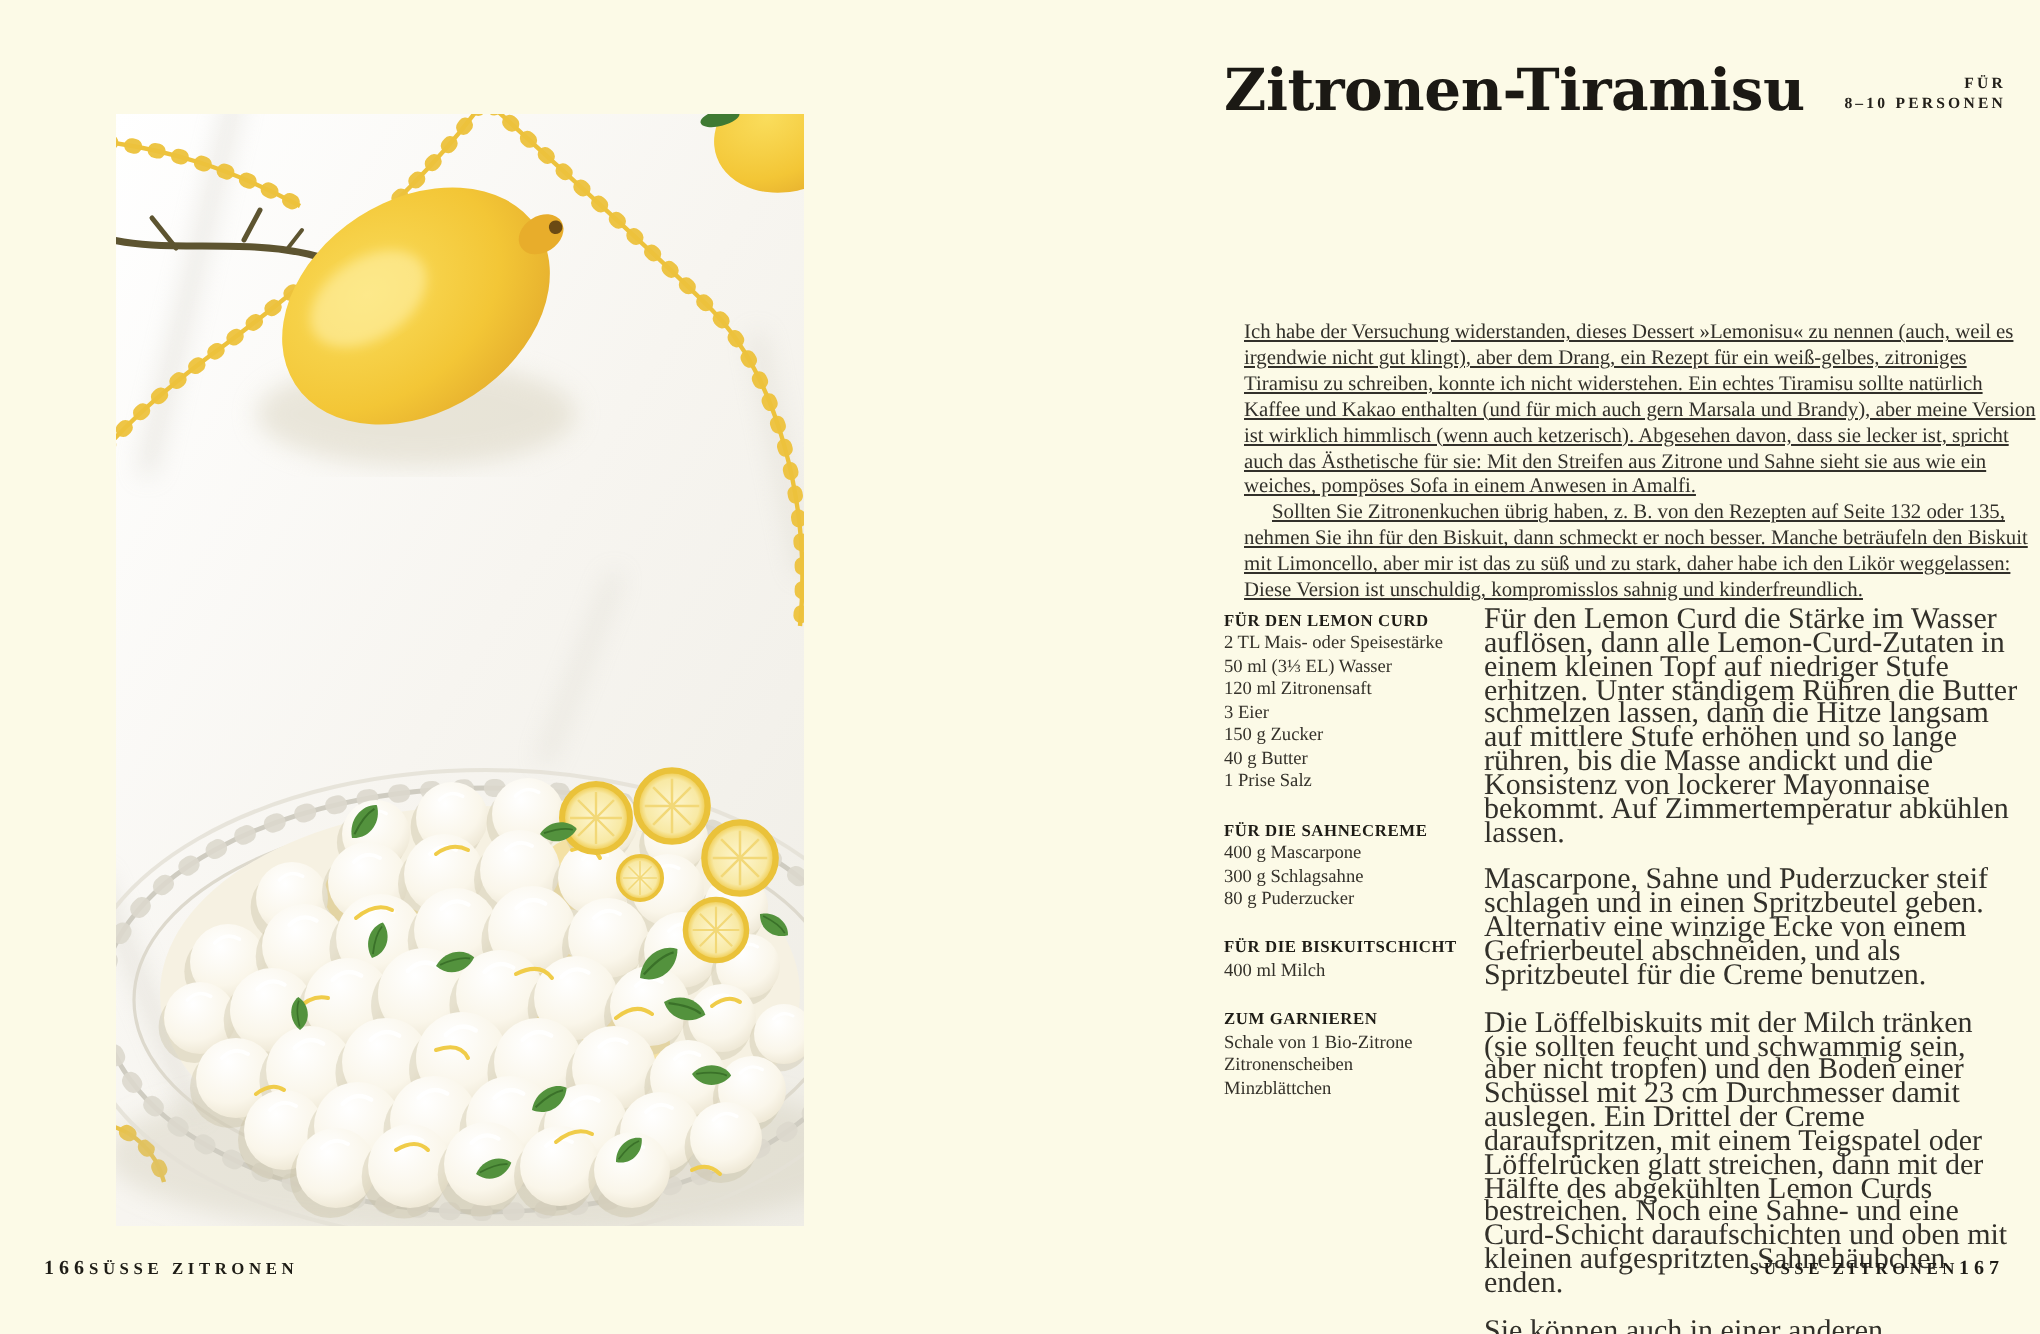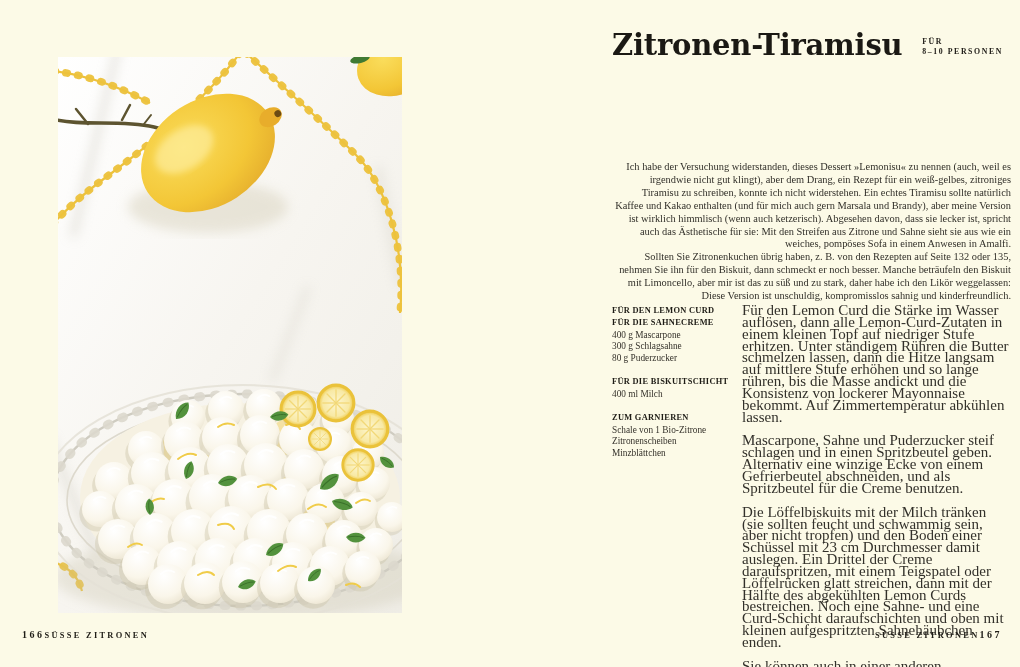--- a/index.html
+++ b/index.html
@@ -7,25 +7,25 @@
   .page{position:absolute;top:0;height:475px;}
   #left-page{left:0;width:510px;}
   #right-page{left:510px;width:510px;}
 
   .photo-wrap{position:absolute;left:58px;top:57px;width:344px;height:556px;}
   .photo-wrap svg{display:block;}
 
   .recipe-title{position:absolute;left:102px;top:28px;margin:0;
     font-family:"DejaVu Serif",serif;font-weight:700;font-size:29px;
     letter-spacing:-0.2px;color:#1b1914;}
-  .yield{position:absolute;right:17px;top:37px;
+  .yield{position:absolute;right:17px;top:37px;text-align:right;
     font-weight:700;font-size:7.8px;letter-spacing:1.6px;line-height:9.5px;color:#23201b;}
 
-  .intro{position:absolute;left:102px;top:161px;width:399px;
-    font-size:10.4px;line-height:12.9px;text-align:right;color:#32302a;}
+  .intro{position:absolute;left:112px;top:161px;width:399px;
+    font-size:10.4px;line-height:12.9px;text-align:left;color:#32302a;text-decoration:underline;}
   .intro p{margin:0;}
   .intro p + p{text-indent:14px;}
 
   .ing-col{position:absolute;left:102px;top:305px;width:129px;
     font-size:9.3px;line-height:11.45px;color:#34312a;}
   .ing-col h4{margin:0 0 1px 0;font-size:8.4px;letter-spacing:0.3px;
     font-weight:700;color:#1e1c16;}
   .ing-col ul{list-style:none;margin:0 0 12px 0;padding:0;}
   .ing-col li{padding-left:6px;text-indent:-6px;}
 
@@ -267,20 +267,29 @@
   </div>
 
   <div class="intro">
     <p>Ich habe der Versuchung widerstanden, dieses Dessert »Lemonisu« zu nennen (auch, weil es irgendwie nicht gut klingt), aber dem Drang, ein Rezept für ein weiß-gelbes, zitroniges Tiramisu zu schreiben, konnte ich nicht widerstehen. Ein echtes Tiramisu sollte natürlich Kaffee und Kakao enthalten (und für mich auch gern Marsala und Brandy), aber meine Version ist wirklich himmlisch (wenn auch ketzerisch). Abgesehen davon, dass sie lecker ist, spricht auch das Ästhetische für sie: Mit den Streifen aus Zitrone und Sahne sieht sie aus wie ein weiches, pompöses Sofa in einem Anwesen in Amalfi.</p>
     <p>Sollten Sie Zitronenkuchen übrig haben, z. B. von den Rezepten auf Seite 132 oder 135, nehmen Sie ihn für den Biskuit, dann schmeckt er noch besser. Manche beträufeln den Biskuit mit Limoncello, aber mir ist das zu süß und zu stark, daher habe ich den Likör weggelassen: Diese Version ist unschuldig, kompromisslos sahnig und kinderfreundlich.</p>
   </div>
 
   <div class="ing-col">
     <section>
       <h4>FÜR DEN LEMON CURD</h4>
+      <ul>
+        <li>2 TL Mais- oder Speisestärke</li>
+        <li>50 ml (3⅓ EL) Wasser</li>
+        <li>120 ml Zitronensaft</li>
+        <li>3 Eier</li>
+        <li>150 g Zucker</li>
+        <li>40 g Butter</li>
+        <li>1 Prise Salz</li>
+      </ul>
     </section>
     <section>
       <h4>FÜR DIE SAHNECREME</h4>
       <ul>
         <li>400 g Mascarpone</li>
         <li>300 g Schlagsahne</li>
         <li>80 g Puderzucker</li>
       </ul>
     </section>
     <section>

